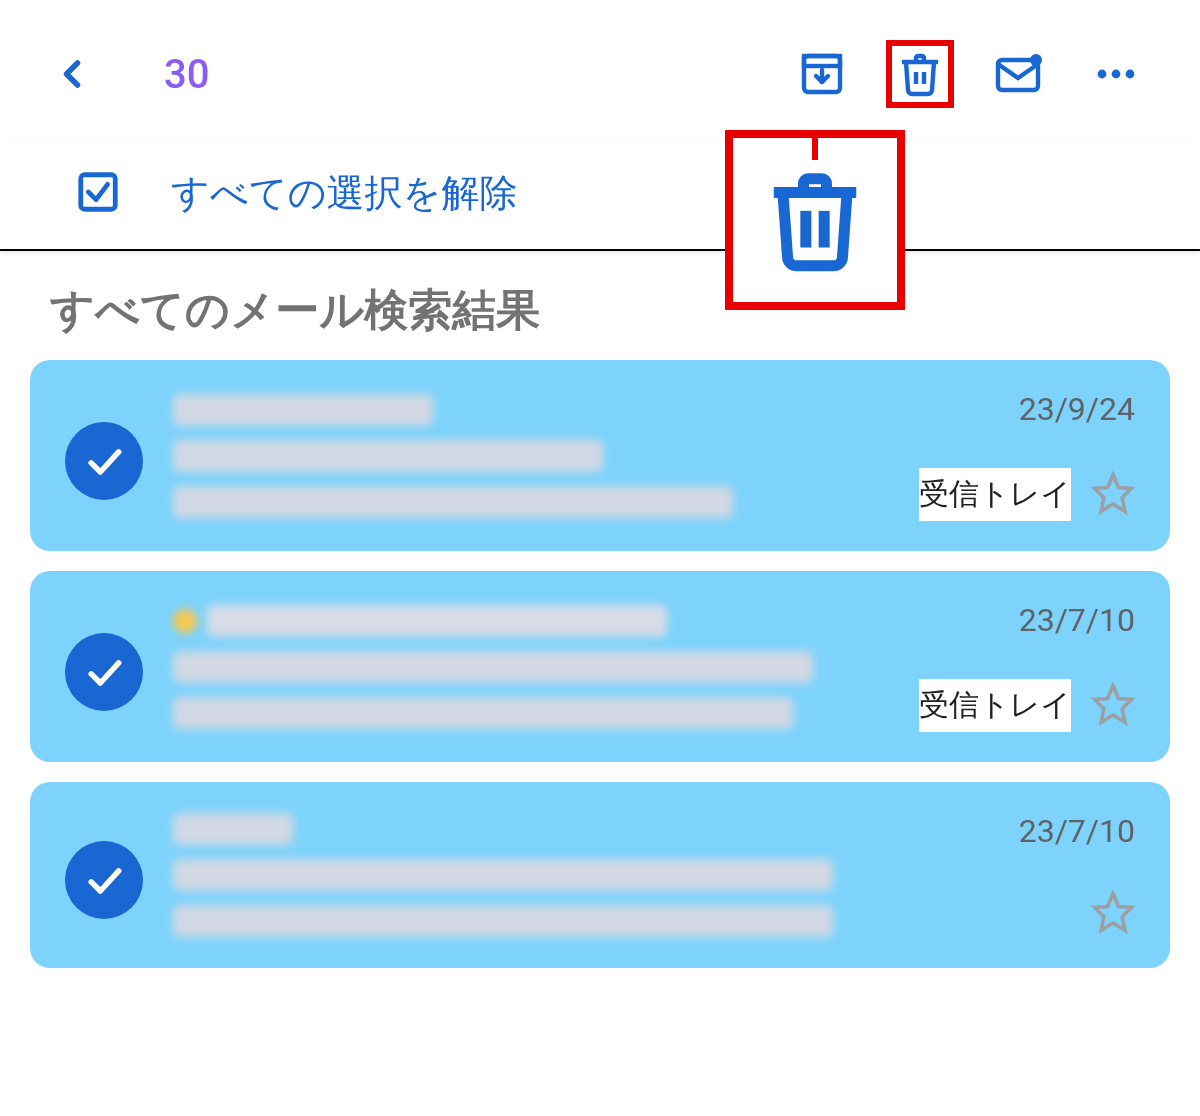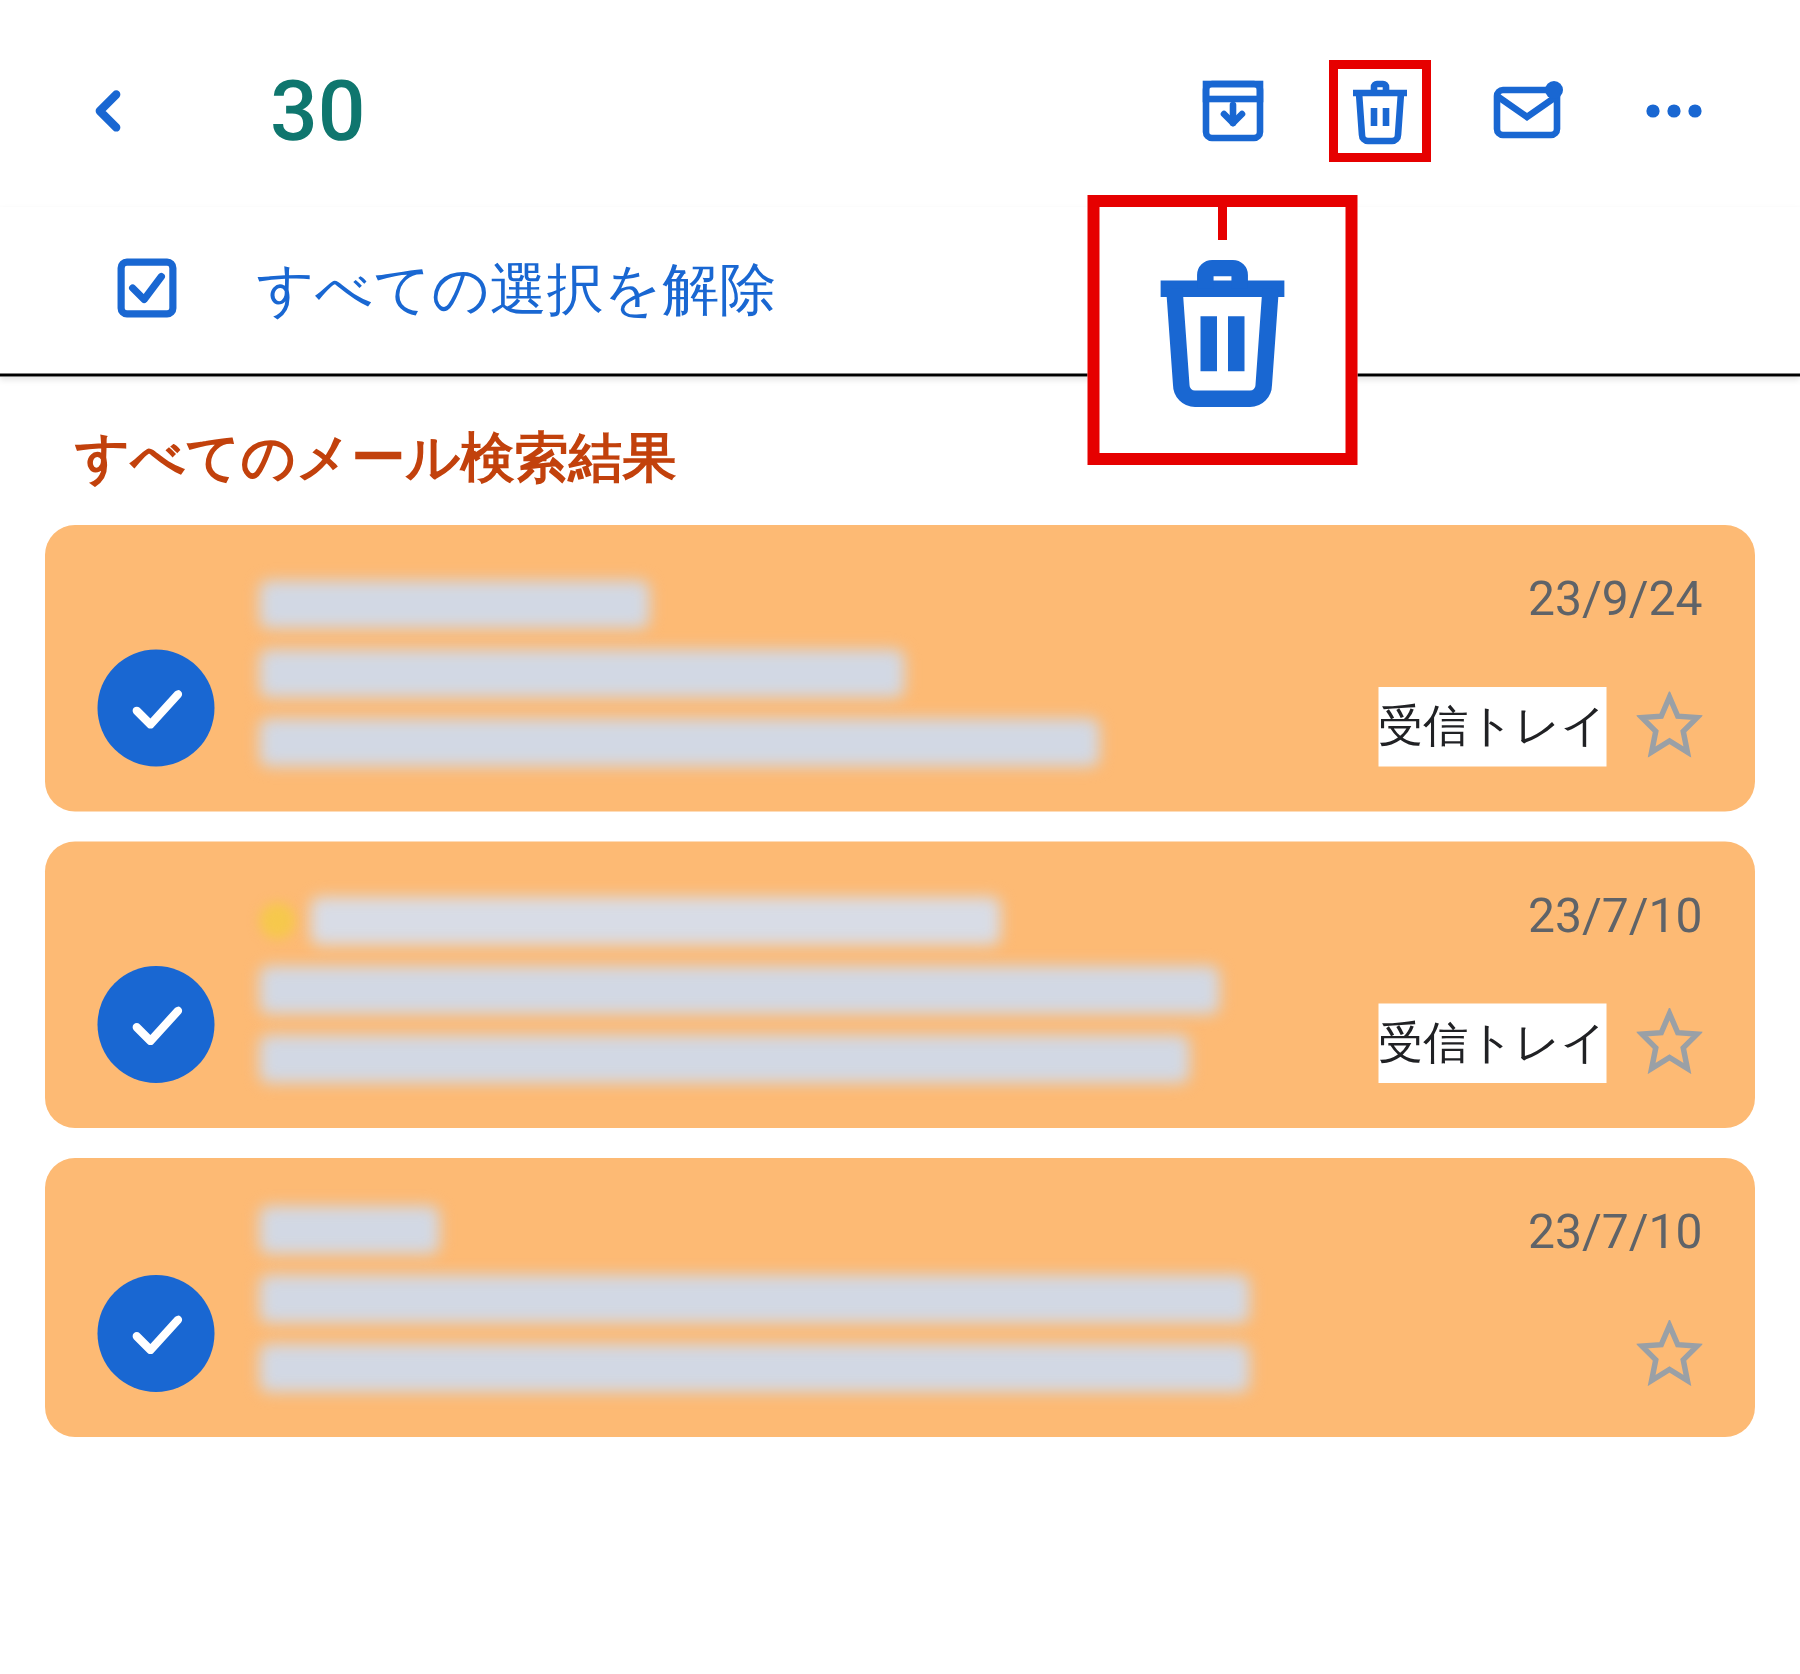--- a/index.html
+++ b/index.html
@@ -14,24 +14,24 @@
       padding: 40px 50px 30px 50px;
       gap: 30px;
     }
     .back-btn {
       color: #1967d2;
       cursor: pointer;
       display: flex;
       align-items: center;
     }
     .count {
-      color: #0f766e;
-      font-size: 56px;
+      color: #8b5cf6;
+      font-size: 40px;
       font-weight: 500;
-      margin-left: 56px;
+      margin-left: 40px;
     }
     .spacer { flex: 1; }
     .action-btn {
       color: #1967d2;
       cursor: pointer;
       display: flex;
       align-items: center;
       justify-content: center;
       padding: 10px;
     }
@@ -70,37 +70,37 @@
     }
     .checkbox-icon {
       color: #1967d2;
     }
     .deselect-label {
       color: #1967d2;
       font-size: 38px;
       font-weight: 500;
     }
     .section-title {
-      font-size: 36px;
+      font-size: 44px;
       font-weight: 600;
-      color: #c2410c;
+      color: #737373;
       padding: 30px 50px 20px 50px;
     }
     .mail-list {
       display: flex;
       flex-direction: column;
       gap: 20px;
       padding: 0 30px;
     }
     .mail-item {
-      background: #fdba74;
+      background: #7dd3fc;
       border-radius: 20px;
       padding: 30px 35px;
       display: flex;
-      align-items: flex-end;
+      align-items: center;
       gap: 30px;
     }
     .check-circle {
       width: 78px;
       height: 78px;
       border-radius: 50%;
       background: #1967d2;
       display: flex;
       align-items: center;
       justify-content: center;

